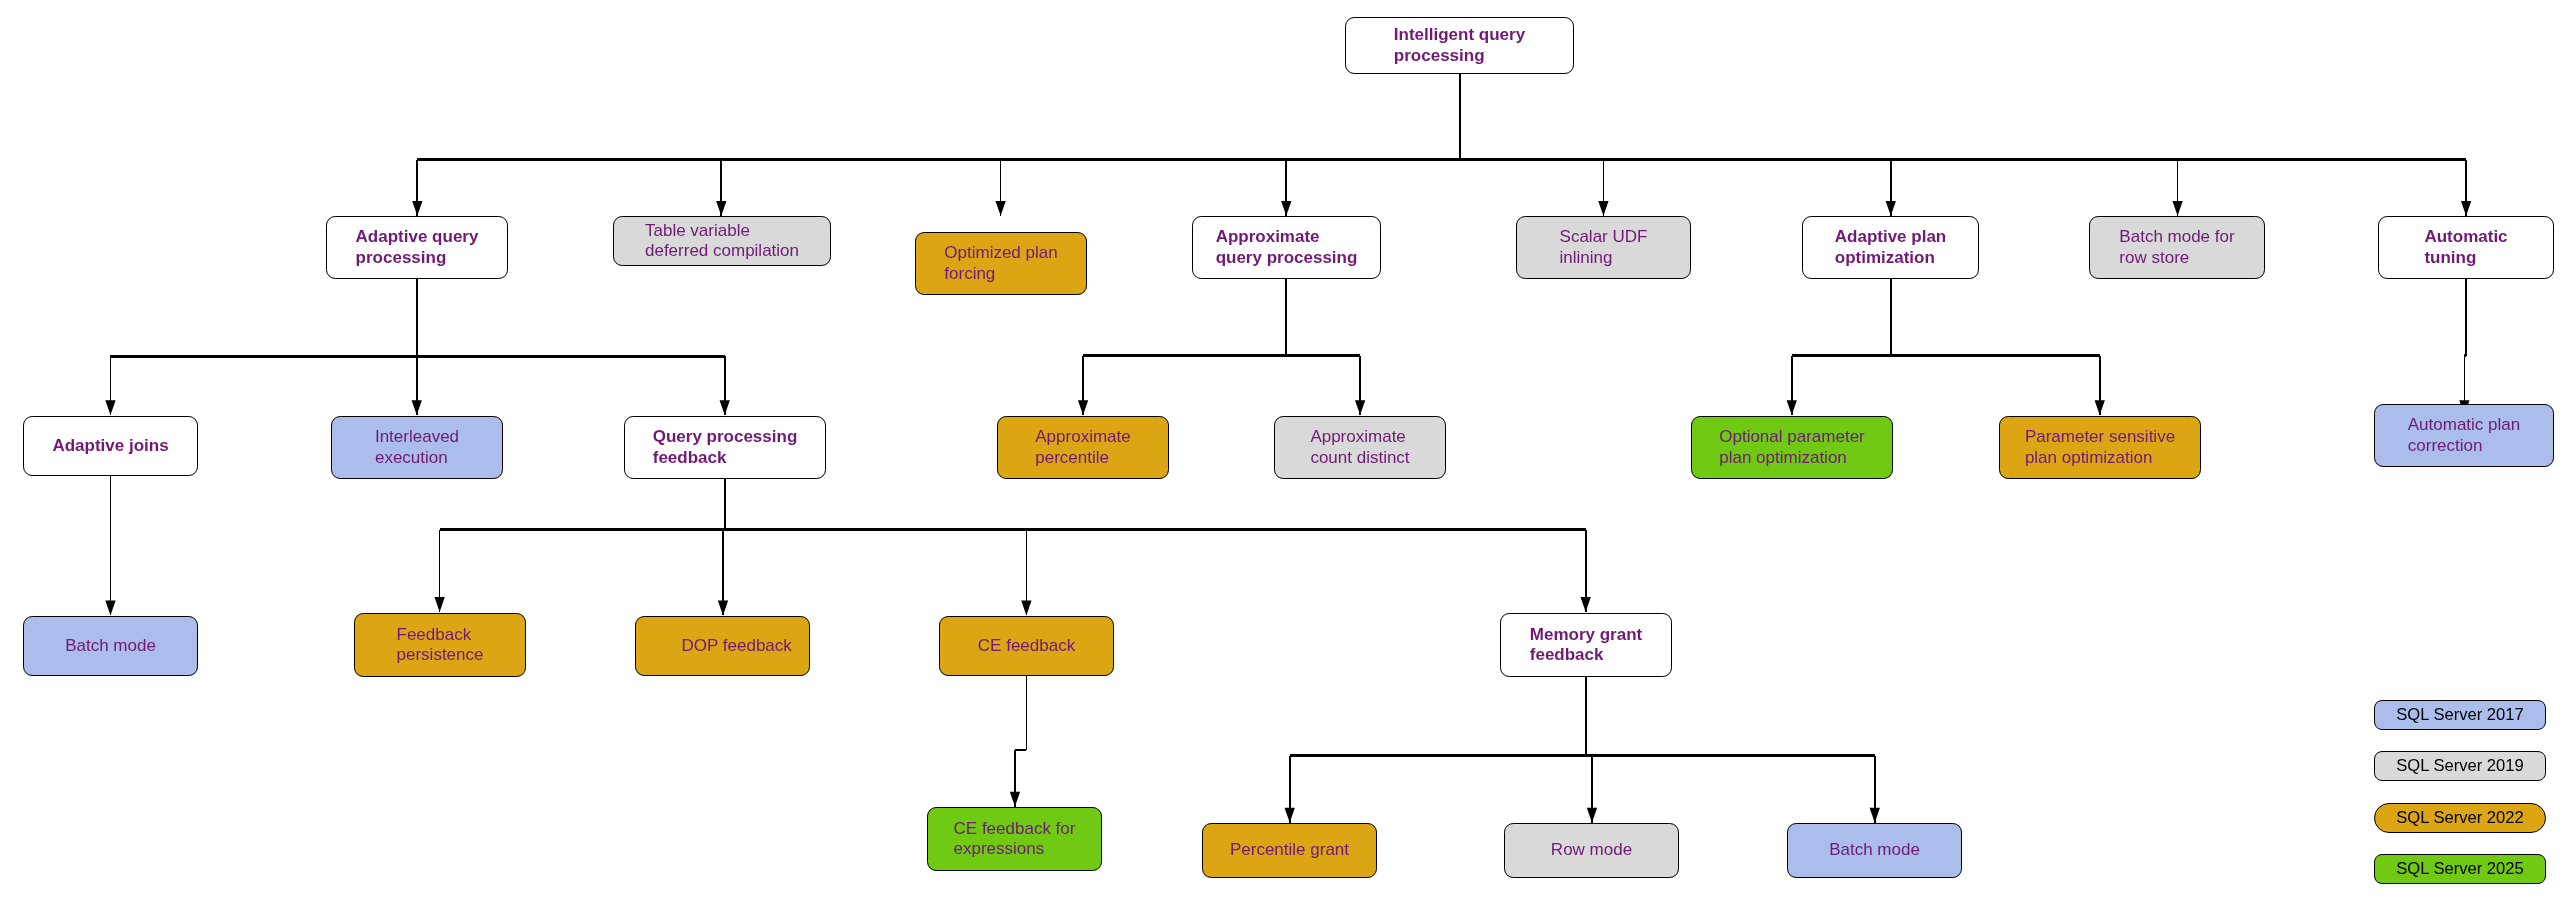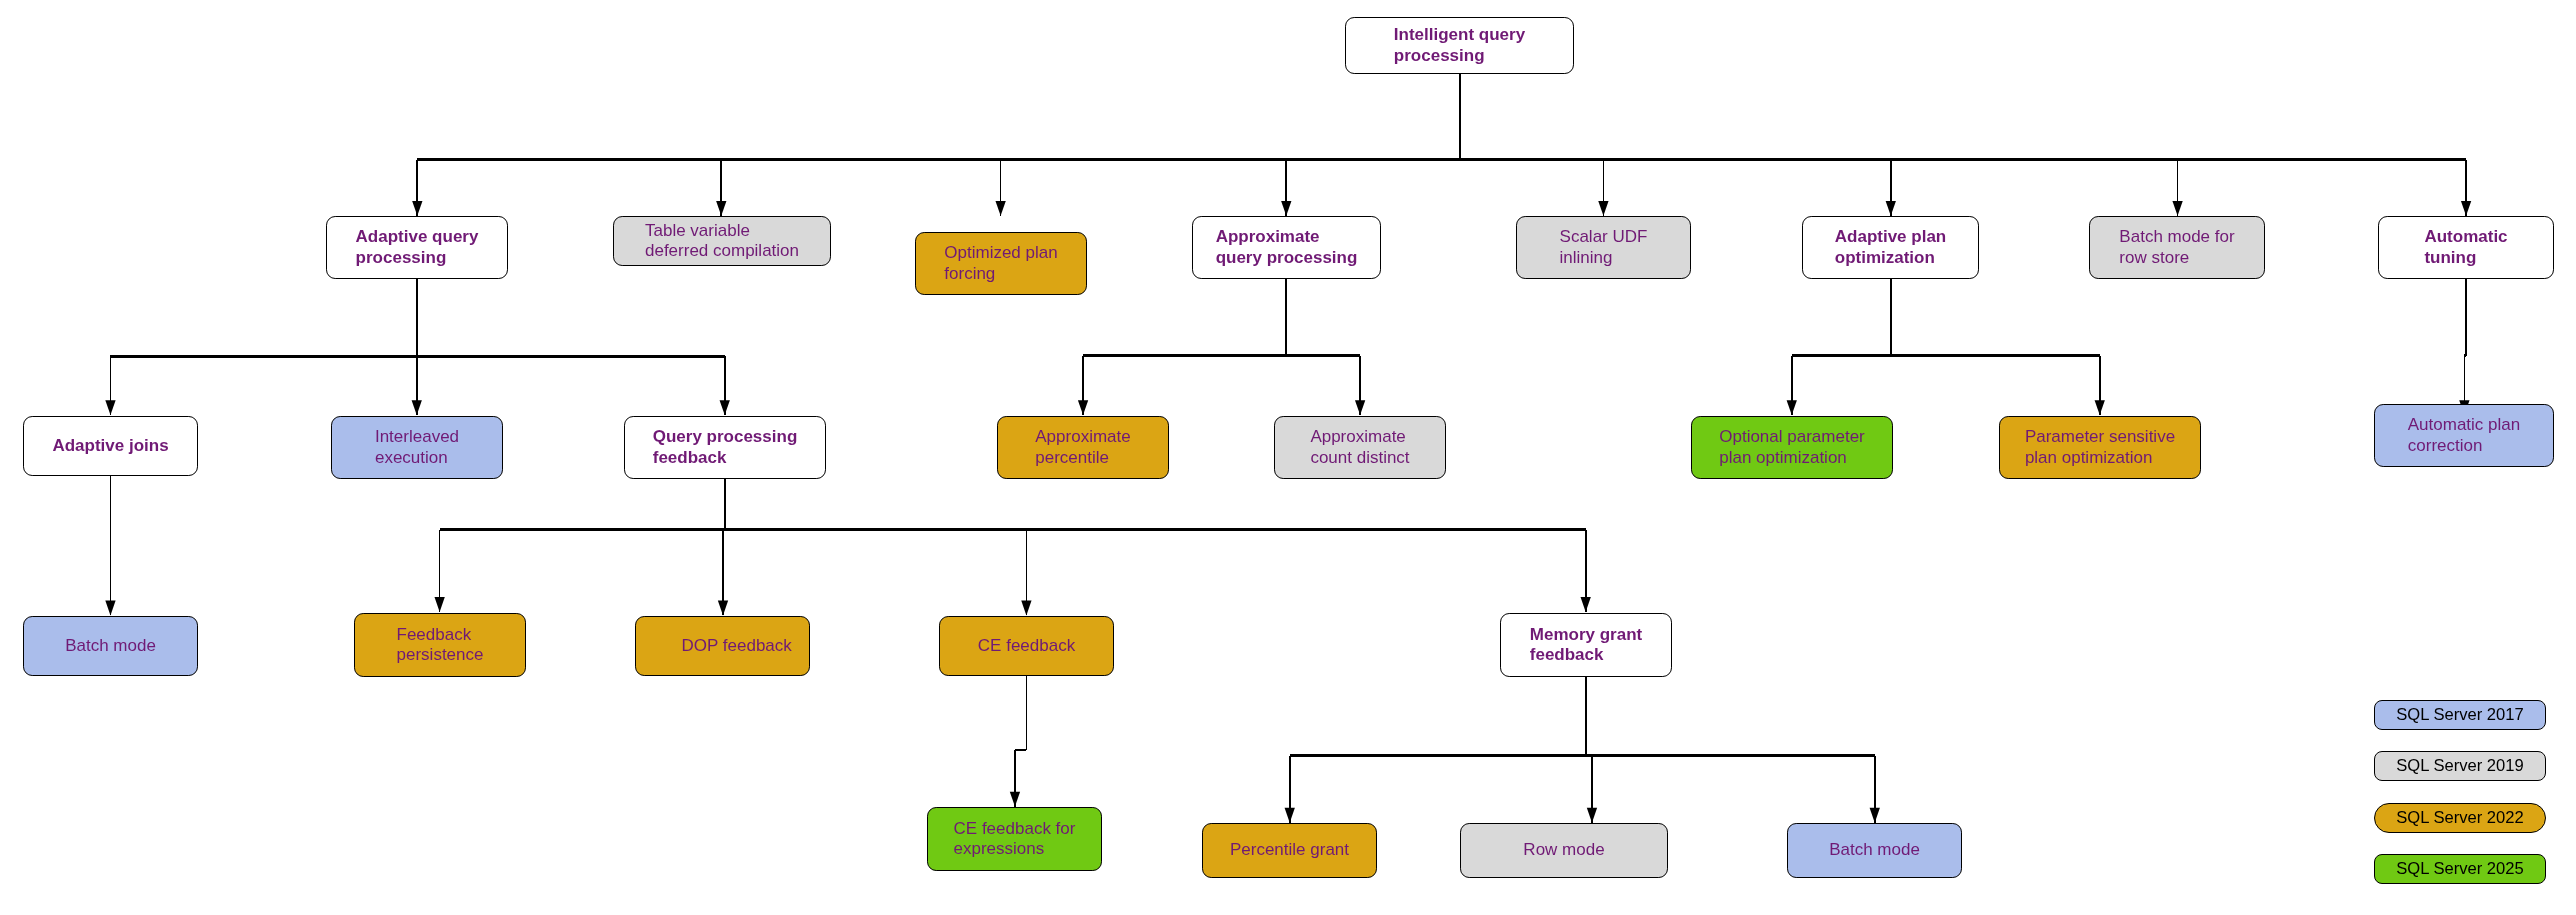--- a/index.html
+++ b/index.html
@@ -174,20 +174,20 @@
     <div class="node" style="left: 23px; top: 616px; width: 175px; height: 60px; background: rgb(170, 189, 235);">Batch mode</div>
     <div class="node" style="left: 354px; top: 613px; width: 172px; height: 64px; background: rgb(219, 165, 20);">Feedback
 persistence</div>
     <div class="node" style="left: 635px; top: 616px; width: 175px; height: 60px; background: rgb(219, 165, 20); padding-left: 33px;">DOP feedback</div>
     <div class="node" style="left: 939px; top: 616px; width: 175px; height: 60px; background: rgb(219, 165, 20);">CE feedback</div>
     <div class="node bold" style="left: 1500px; top: 613px; width: 172px; height: 64px; background: rgb(255, 255, 255);">Memory grant
 feedback</div>
     <div class="node" style="left: 1202px; top: 823px; width: 175px; height: 55px; background: rgb(219, 165, 20);">Percentile grant</div>
     <div class="node" style="left: 927px; top: 807px; width: 175px; height: 64px; background: rgb(112, 201, 19);">CE feedback for
 expressions</div>
-    <div class="node" style="left: 1460px; top: 823px; width: 208px; height: 55px; background: rgb(217, 217, 217);">Row mode</div>
+    <div class="node" style="left: 1504px; top: 823px; width: 175px; height: 55px; background: rgb(217, 217, 217);">Row mode</div>
     <div class="node" style="left: 1787px; top: 823px; width: 175px; height: 55px; background: rgb(170, 189, 235);">Batch mode</div>
     <div class="legend-chip" style="left: 2374px; top: 700px; width: 172px; height: 30px; background: rgb(170, 189, 235);">SQL Server 2017</div>
     <div class="legend-chip" style="left: 2374px; top: 751px; width: 172px; height: 30px; background: rgb(217, 217, 217);">SQL Server 2019</div>
     <div class="legend-chip" style="left: 2374px; top: 803px; width: 172px; height: 30px; background: rgb(219, 165, 20); border-radius: 15px;">SQL Server 2022</div>
     <div class="legend-chip" style="left: 2374px; top: 854px; width: 172px; height: 30px; background: rgb(112, 201, 19);">SQL Server 2025</div>
   </div>
 
 
 </body></html>

